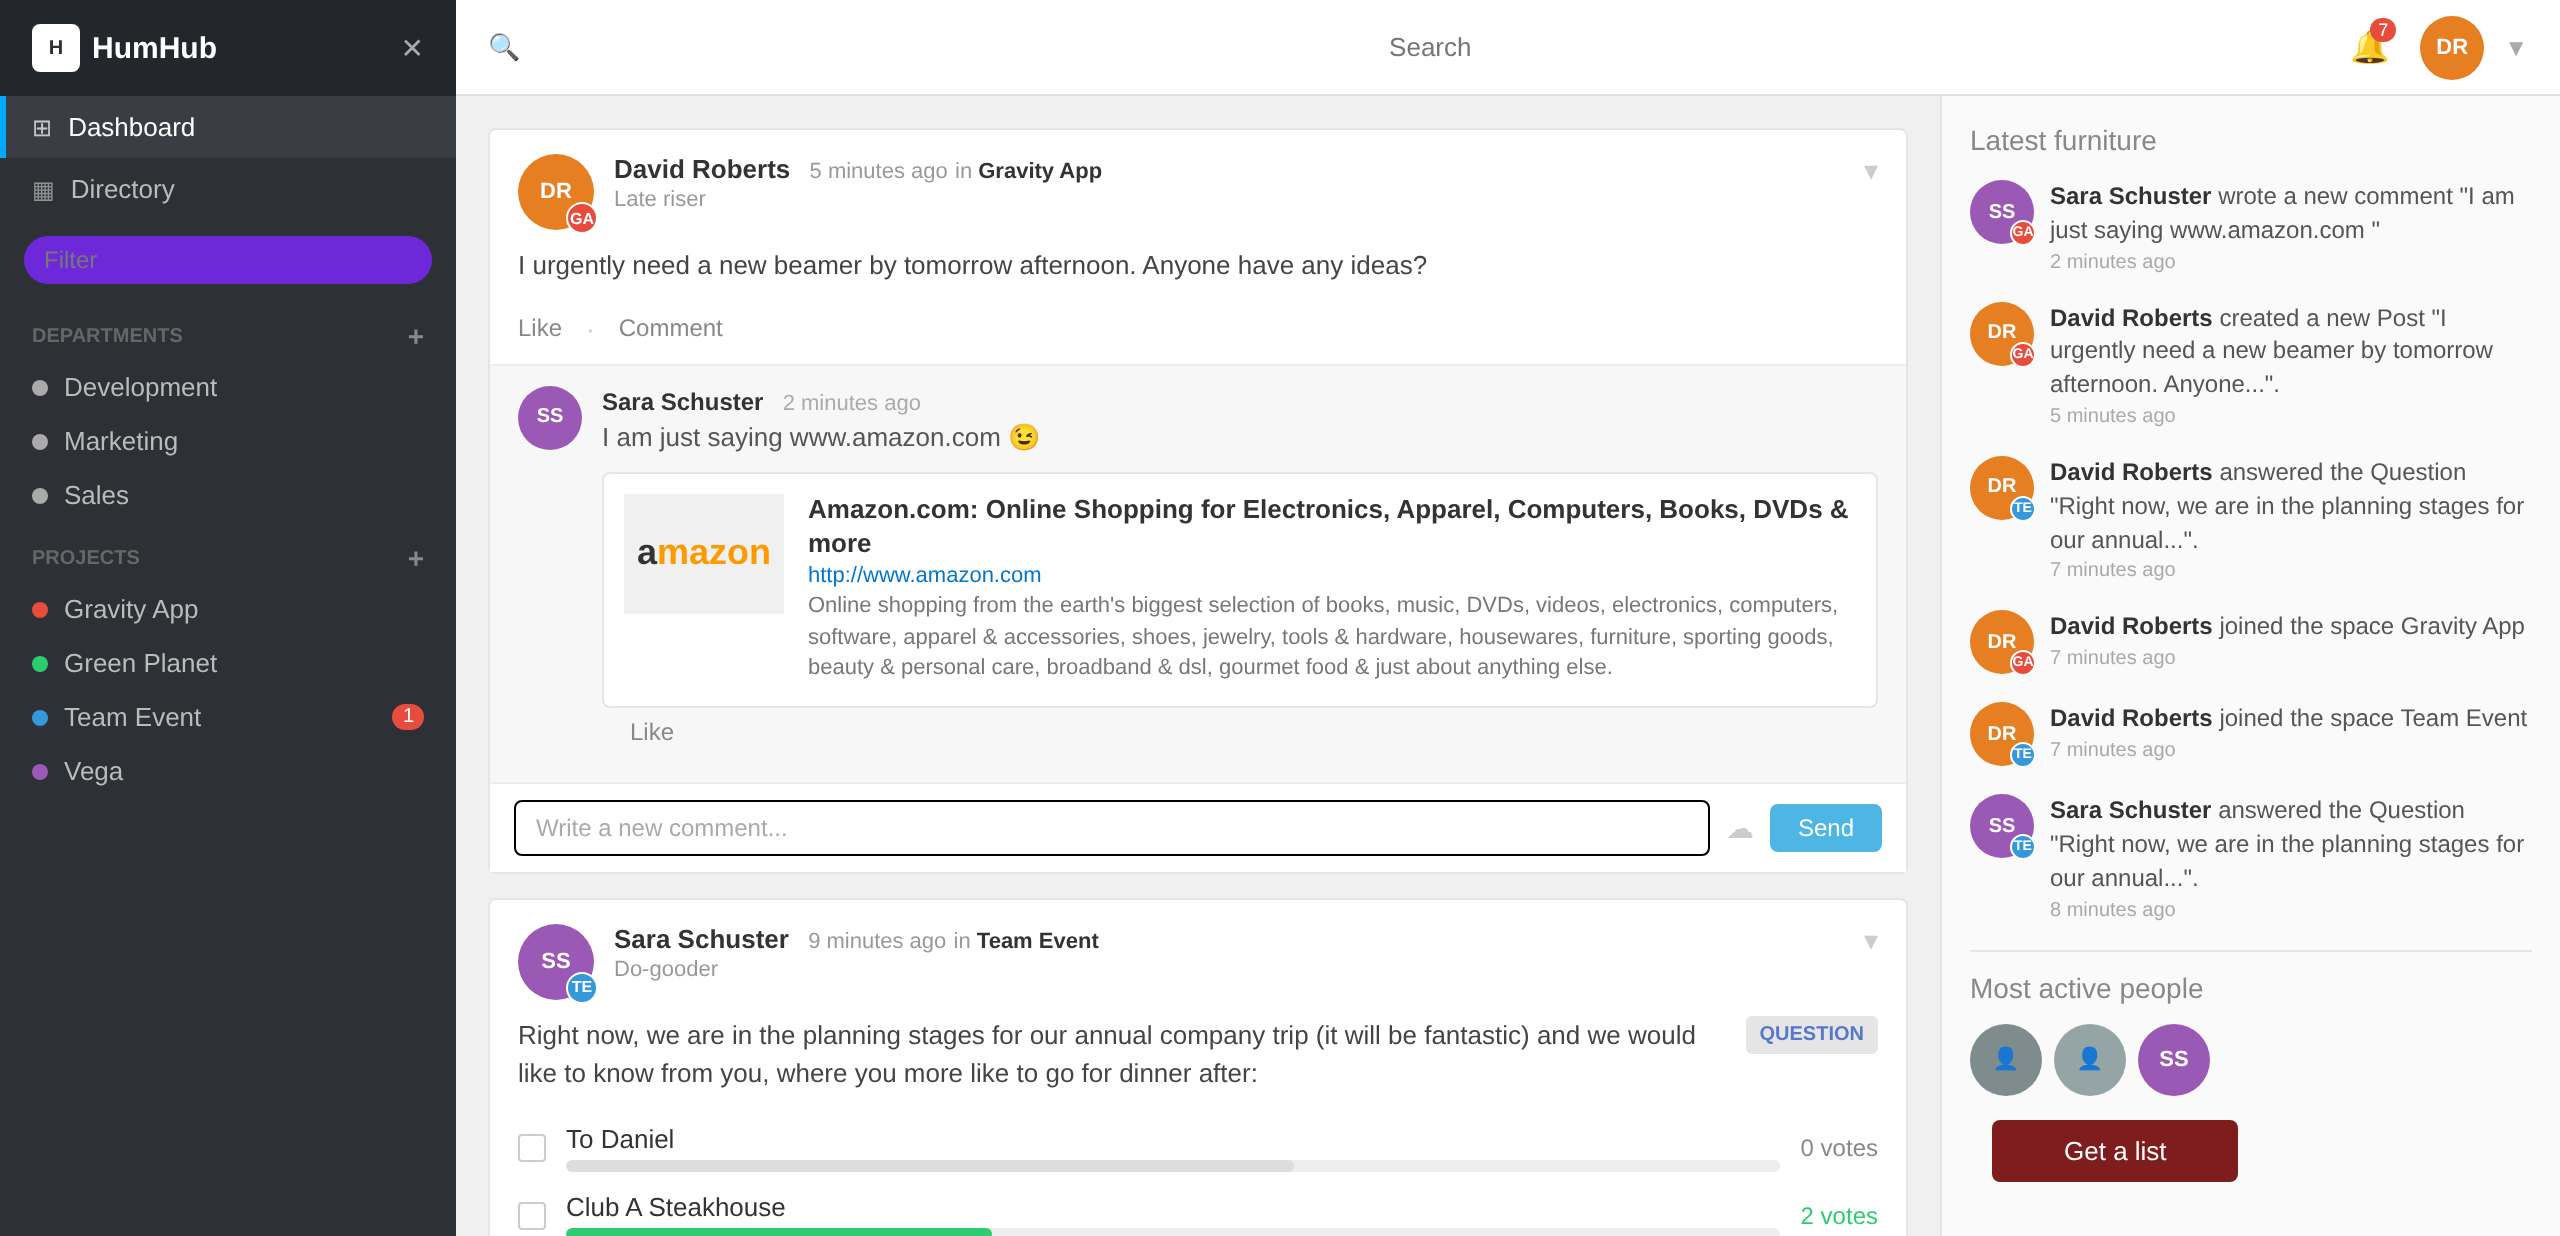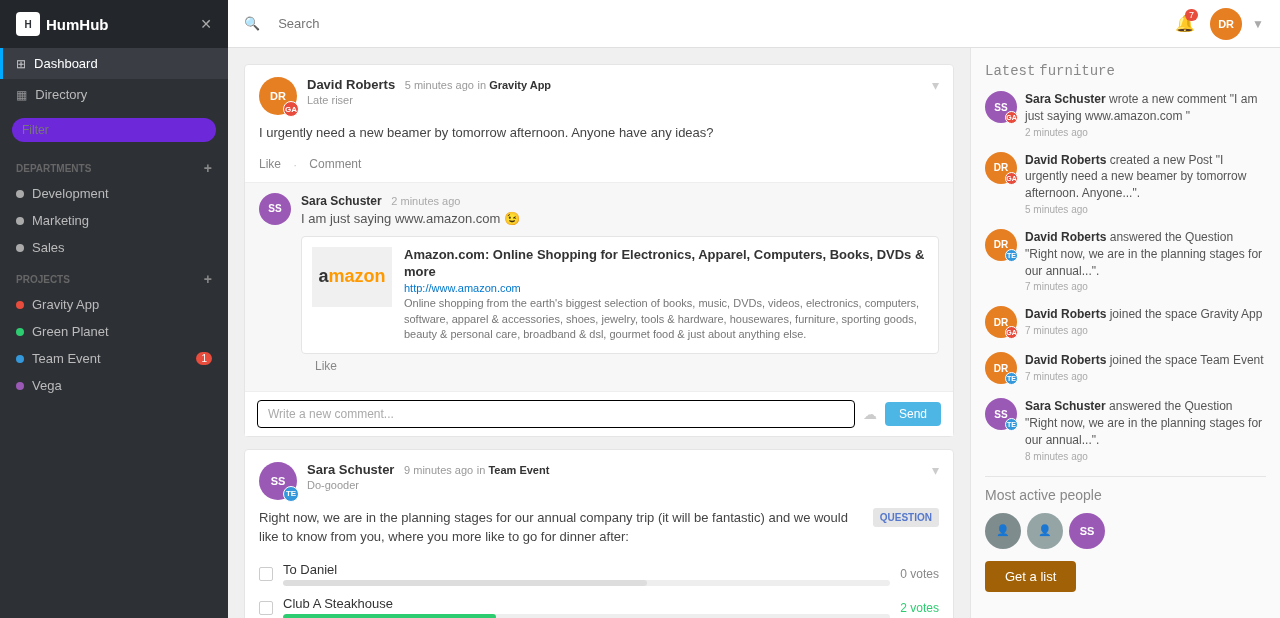--- a/index.html
+++ b/index.html
@@ -296,21 +296,21 @@
       overflow-y: auto;
       padding: 14px;
       flex-shrink: 0;
     }
     .panel-section-title {
       font-size: 14px;
       font-weight: 700;
       color: #333;
       margin-bottom: 12px;
     }
-    .panel-section-title span { font-weight: 400; color: #888; font-family: Liberation Mono, monospace; }
+    .panel-section-title span { font-weight: 400; color: #888; }
 
     .activity-item {
       display: flex;
       gap: 8px;
       margin-bottom: 14px;
       align-items: flex-start;
     }
     .activity-avatar-wrap { position: relative; flex-shrink: 0; }
     .activity-avatar { width: 32px; height: 32px; border-radius: 50%; display: flex; align-items: center; justify-content: center; font-size: 10px; color: #fff; font-weight: bold; }
     .activity-space-badge {
@@ -333,28 +333,29 @@
       font-weight: 700;
       color: #333;
       margin-bottom: 10px;
       margin-top: 8px;
     }
     .most-active-title span { font-weight: 400; color: #888; }
     .most-active-avatars { display: flex; gap: 6px; margin-bottom: 12px; }
     .most-active-avatar { width: 36px; height: 36px; border-radius: 50%; background: #bbb; overflow: hidden; display: flex; align-items: center; justify-content: center; font-size: 11px; color: #fff; font-weight: bold; }
 
     .get-list-btn {
-      background: #a16207;
+      background: #7f1d1d;
       color: #fff;
       border: none;
-      padding: 8px 20px;
+      padding: 8px 36px;
       border-radius: 4px;
       font-size: 13px;
       cursor: pointer;
       display: block;
+      margin-left: 11px;
     }
 
     
     .amazon-logo {
       font-size: 18px;
       font-weight: bold;
       color: #ff9900;
       font-family: 'Arial Black', sans-serif;
     }
     .amazon-logo span { color: #333; }
@@ -421,21 +422,21 @@
   <div class="sidebar-project-item">
     <div class="dot" style="background:#9b59b6;"></div>
     <span>Vega</span>
   </div>
 </div>
 
 <div id="main">
 
   <div id="topbar">
     <span style="color:#ccc;">🔍</span>
-    <input id="search-input" type="text" style="flex: 1 1 0%; border: none; outline: none; font-size: 13px; color: #15803d;" placeholder="Search">
+    <input id="search-input" type="text" style="flex: 1 1 0%; border: none; outline: none; font-size: 13px; color: #15803d; text-align: center;" placeholder="Search">
     <div id="topbar-right">
       <div class="notif-btn">
         <span style="font-size:16px;color:#666;">🔔</span>
         <span class="notif-badge">7</span>
       </div>
       <div class="avatar-sm" style="background:#e67e22;">
         <span>DR</span>
       </div>
       <span style="color:#aaa;font-size:12px;">▼</span>
     </div>

